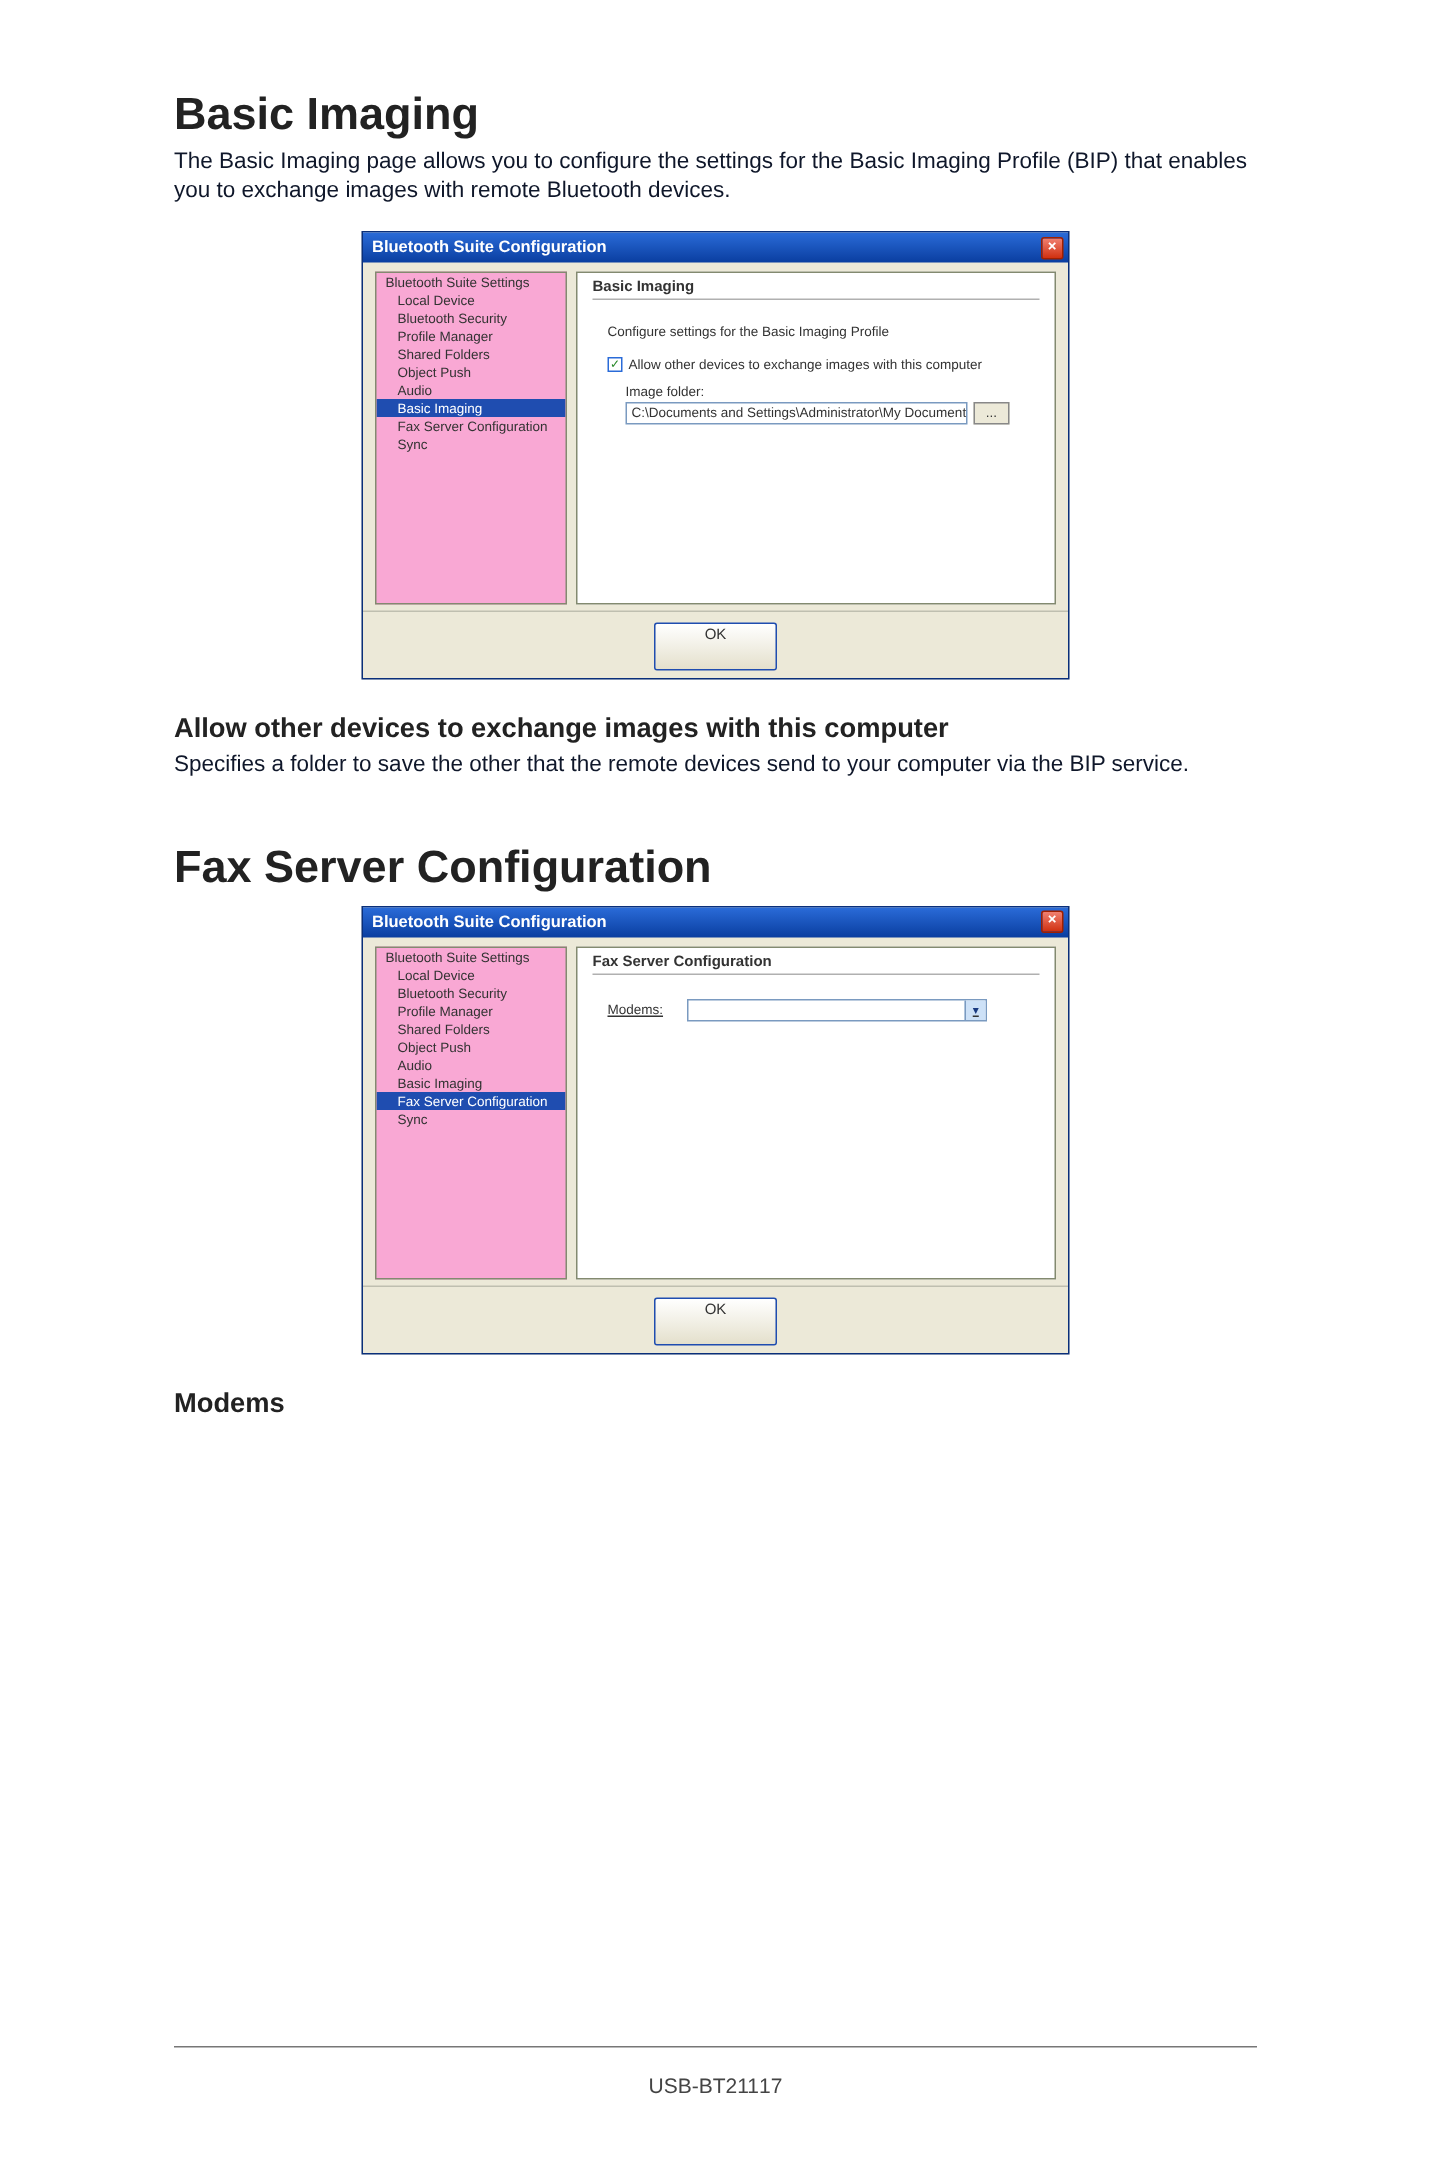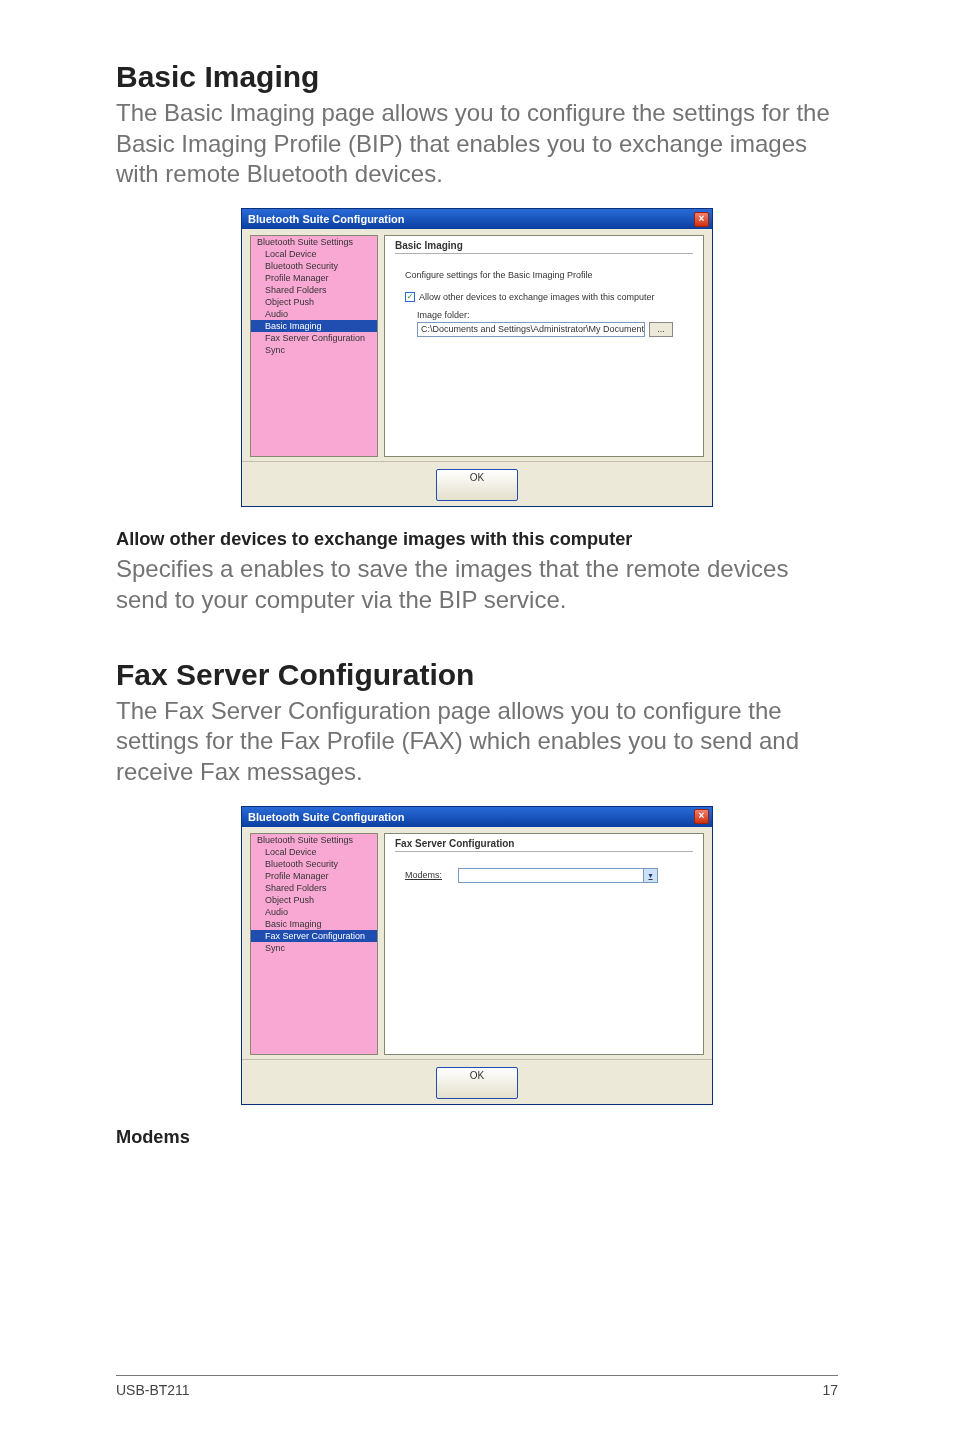--- a/index.html
+++ b/index.html
@@ -14,23 +14,23 @@
   .page {
     padding: 60px 116px 0 116px;
   }
   h1.section-title {
     font-size: 30px;
     font-weight: bold;
     color: #222;
     margin-bottom: 4px;
   }
   p.body-text {
-    font-size: 24px;
+    font-size: 15px;
     line-height: 1.28;
-    color: #737373;
+    color: #0f172a;
     margin-bottom: 18px;
   }
   .sub-heading {
     font-size: 18.2px;
     font-weight: bold;
     color: #222;
     margin-top: 22px;
     margin-bottom: 4px;
   }
   .spacer-block { height: 24px; }
@@ -184,23 +184,23 @@
     line-height: 16px;
     text-align: center;
   }
 
   .page-footer {
     position: absolute;
     bottom: 40px;
     left: 116px;
     right: 116px;
     border-top: 1px solid #777;
-    padding-top: 6px;
+    padding-top: 17px;
     display: flex;
-    justify-content: space-between;
+    justify-content: center;
     font-size: 14px;
     color: #444;
   }
 </style>
 </head>
 <body>
 
 <div class="page">
 
   <h1 class="section-title">Basic Imaging</h1>
@@ -241,26 +241,25 @@
         </div>
       </div>
       <div class="dlg-footer">
         <span class="ok-btn">OK</span>
       </div>
     </div>
   </div>
 
   <div class="sub-heading">Allow other devices to exchange images with this computer</div>
 
-  <p class="body-text">Specifies a enables to save the images that the remote devices send to your computer via the BIP service.</p>
+  <p class="body-text">Specifies a folder to save the other that the remote devices send to your computer via the BIP service.</p>
 
   <div class="spacer-block"></div>
 
   <h1 class="section-title">Fax Server Configuration</h1>
-  <p class="body-text">The Fax Server Configuration page allows you to configure the settings for the Fax Profile (FAX) which enables you to send and receive Fax messages.</p>
 
   <div class="dlg-wrap">
     <div class="dlg">
       <div class="dlg-title">
         <span>Bluetooth Suite Configuration</span>
         <span class="dlg-close">×</span>
       </div>
       <div class="dlg-body">
         <div class="dlg-tree">
           <div class="tree-item">Bluetooth Suite Settings</div>

